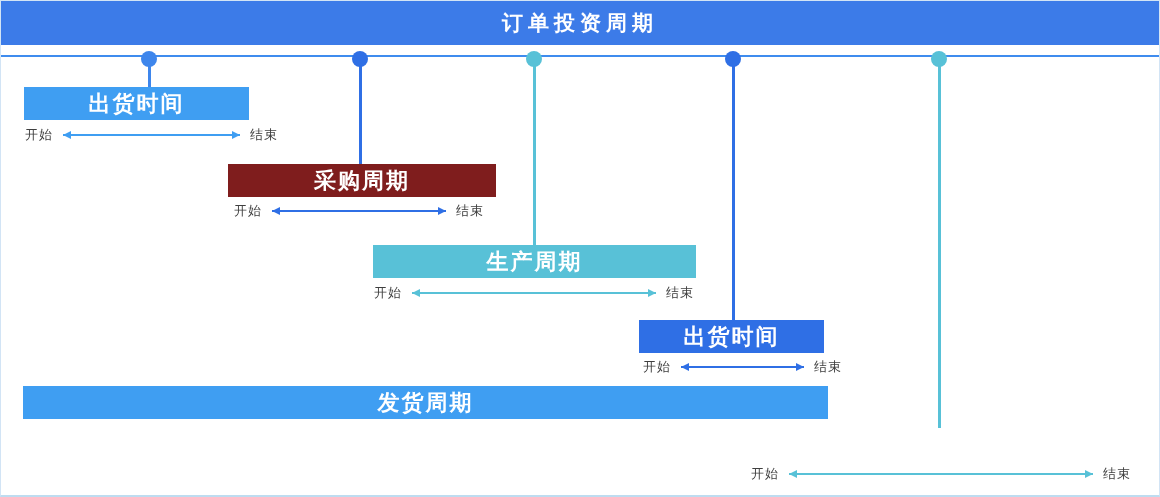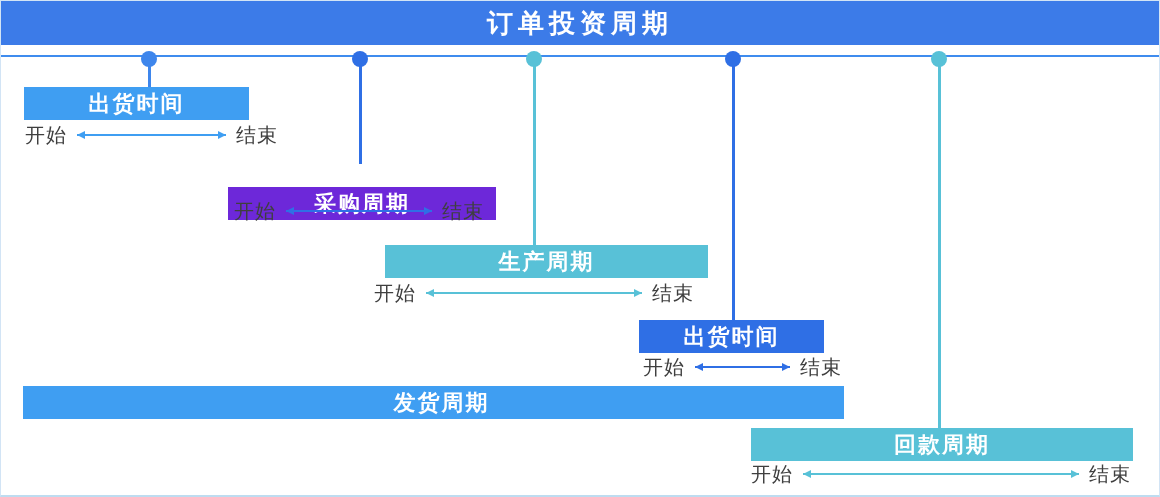--- a/index.html
+++ b/index.html
@@ -4,43 +4,43 @@
 <style>
   html,body{margin:0;padding:0;background:#ffffff;}
   .canvas{
     position:relative;width:1160px;height:497px;box-sizing:border-box;
     background:#ffffff;border:1px solid #d2e4f5;border-bottom:2px solid #bedcf0;
     overflow:hidden;font-family:"Liberation Sans","DejaVu Sans",sans-serif;
   }
   
   .titlebar{position:absolute;top:0;left:0;right:0;height:44px;
     display:flex;align-items:center;justify-content:center;}
-  .titlebar h1{margin:0;color:#ffffff;font-size:26px;font-weight:bold;letter-spacing:5px;}
+  .titlebar h1{margin:0;color:#ffffff;font-size:21px;font-weight:bold;letter-spacing:5px;}
   
   .axis{position:absolute;top:54px;left:0;right:0;height:2px;}
   
   .marker{position:absolute;top:50px;width:16px;}
   .marker .stem{position:absolute;left:7px;top:8px;width:3px;}
   .marker .dot{position:absolute;left:0;top:0;width:16px;height:16px;border-radius:50%;}
   .m1{left:140px}.m1 .stem{height:28px}
   .m2{left:351px}.m2 .stem{height:105px}
   .m3{left:525px}.m3 .stem{height:186px}
   .m4{left:724px}.m4 .stem{height:261px}
   .m5{left:930px}.m5 .stem{height:369px}
   
   .bar{position:absolute;height:33px;display:flex;align-items:center;justify-content:center;
     color:#ffffff;font-size:22px;font-weight:bold;letter-spacing:2px;}
   .bar-1{left:23px;top:86px;width:225px;}
   .bar-2{left:227px;top:163px;width:268px;}
-  .bar-3{left:384px;top:244px;width:323px;}
+  .bar-3{left:372px;top:244px;width:323px;}
   .bar-4{left:638px;top:319px;width:185px;}
-  .bar-5{left:22px;top:385px;width:805px;padding-left:16px;}
+  .bar-5{left:22px;top:385px;width:805px;}
   .bar-6{left:750px;top:427px;width:382px;}
   
-  .range{position:absolute;display:flex;align-items:center;gap:10px;font-size:20px;height:20px;}
+  .range{position:absolute;display:flex;align-items:center;gap:10px;font-size:13px;height:20px;}
   .range span{color:#3f3f3f;letter-spacing:1px;white-space:nowrap;}
   .range .arrow{flex:1;height:2px;background:currentColor;position:relative;}
   .range .arrow::before,.range .arrow::after{
     content:"";position:absolute;top:-3px;width:0;height:0;
     border-top:4px solid transparent;border-bottom:4px solid transparent;}
   .range .arrow::before{left:0;border-right:8px solid currentColor;}
   .range .arrow::after{right:0;border-left:8px solid currentColor;}
   .rng-1{left:24px;top:124px;width:253px;}
   .rng-2{left:233px;top:200px;width:250px;}
   .rng-3{left:373px;top:282px;width:320px;}
@@ -79,21 +79,21 @@
     <div class="dot" style="background-color: rgb(88, 193, 215);"></div>
   </div>
 
   <div class="bar bar-1" style="background-color: rgb(63, 158, 242);">出货时间</div>
   <div class="range rng-1" style="color: rgb(63, 158, 242);">
     <span>开始</span>
     <div class="arrow"></div>
     <span>结束</span>
   </div>
 
-  <div class="bar bar-2" style="background-color: #6d28d9; margin-top: 23px;">采购周期</div>
+  <div class="bar bar-2" style="background-color: #7f1d1d;">采购周期</div>
   <div class="range rng-2" style="color: rgb(47, 111, 229);">
     <span>开始</span>
     <div class="arrow"></div>
     <span>结束</span>
   </div>
 
   <div class="bar bar-3" style="background-color: rgb(88, 193, 215);">生产周期</div>
   <div class="range rng-3" style="color: rgb(88, 193, 215);">
     <span>开始</span>
     <div class="arrow"></div>
@@ -102,20 +102,19 @@
 
   <div class="bar bar-4" style="background-color: rgb(47, 111, 229);">出货时间</div>
   <div class="range rng-4" style="color: rgb(47, 111, 229);">
     <span>开始</span>
     <div class="arrow"></div>
     <span>结束</span>
   </div>
 
   <div class="bar bar-5" style="background-color: rgb(63, 158, 242);">发货周期</div>
 
-  <div class="bar bar-6" style="background-color: rgb(88, 193, 215);">回款周期</div>
   <div class="range rng-6" style="color: rgb(88, 193, 215);">
     <span>开始</span>
     <div class="arrow"></div>
     <span>结束</span>
   </div>
 
 </div>
 
 </body></html>

